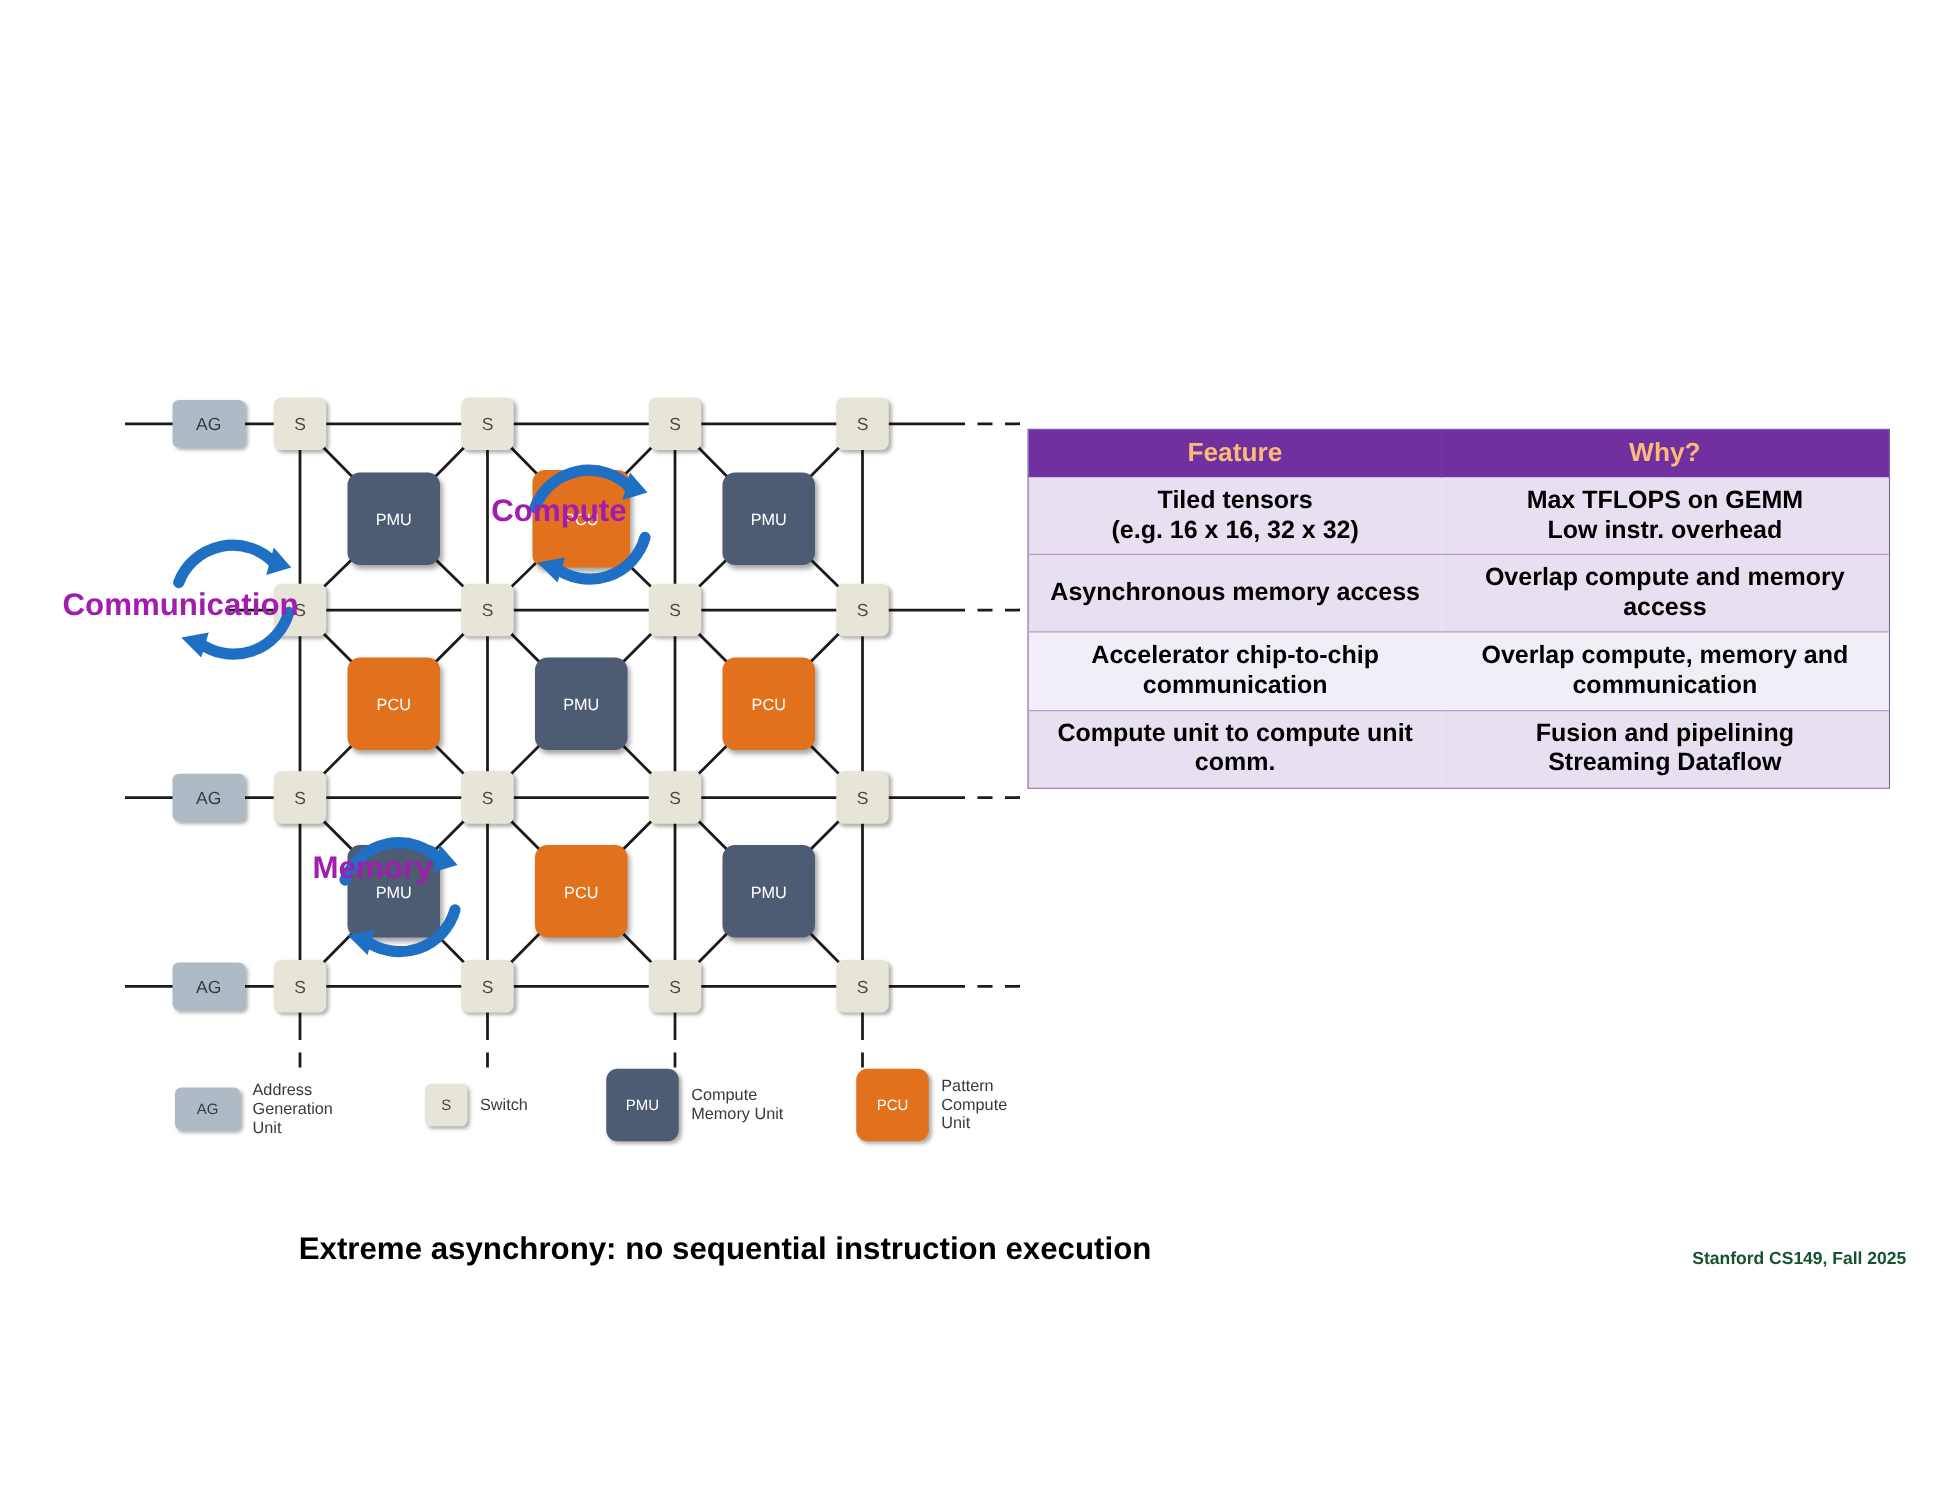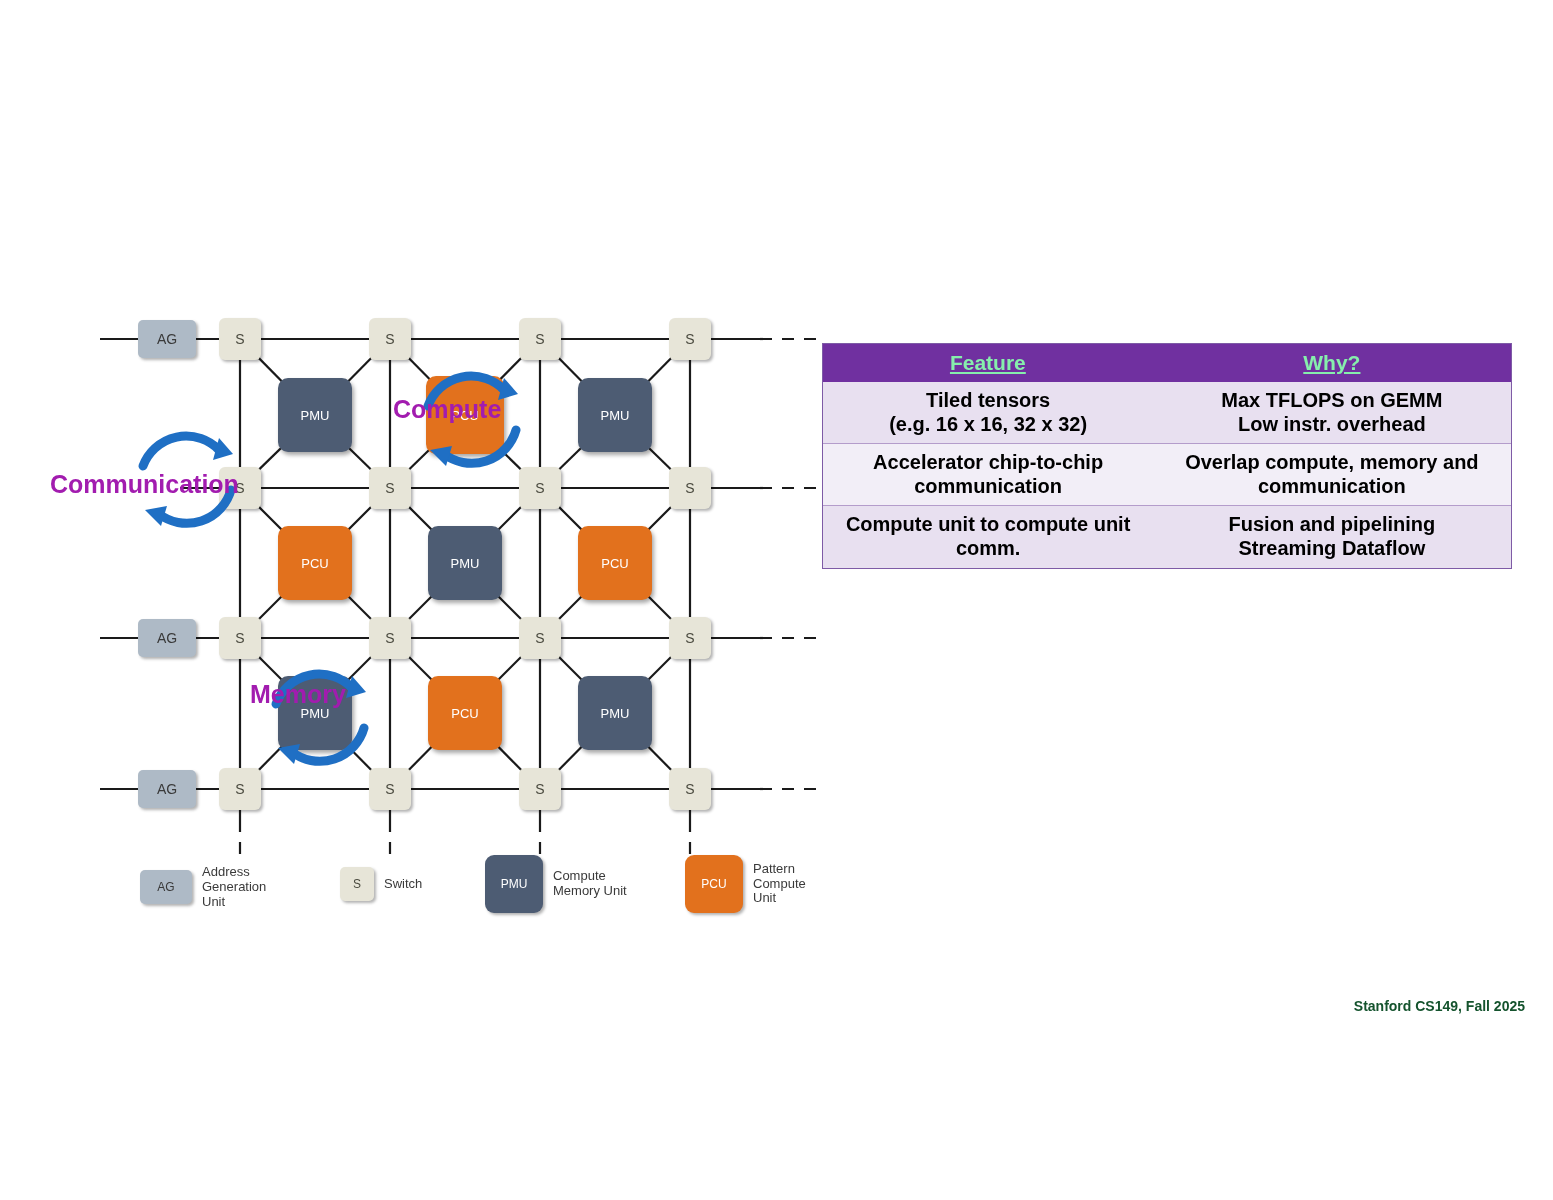--- a/index.html
+++ b/index.html
@@ -159,27 +159,26 @@
     border: 1px solid #7e5ba6;
     box-sizing: border-box;
   }
   table {
     border-collapse: collapse;
     width: 100%;
     table-layout: fixed;
   }
   thead th {
     background: #7030a0;
-    color: #86efac;
+    color: #fdba74;
     font-size: 21px;
     font-weight: bold;
     padding: 7px 6px;
     text-align: center;
     border-right: 1px solid #7030a0;
-    text-decoration: underline;
   }
   tbody td {
     font-size: 20px;
     font-weight: bold;
     color: #000000;
     text-align: center;
     padding: 7px 10px;
     border-bottom: 1px solid #b49ccb;
     line-height: 1.18;
     vertical-align: middle;
@@ -347,35 +346,40 @@
     <div class="legend-item" style="left:345px; top:0px;">
       <div class="legend-chip" style="width:58px;height:58px;background:#4d5c73;border-radius:9px;">PMU</div>
       <div class="legend-text">Compute Memory Unit</div>
     </div>
     <div class="legend-item" style="left:545px; top:0px;">
       <div class="legend-chip" style="width:58px;height:58px;background:#e2711d;border-radius:9px;">PCU</div>
       <div class="legend-text">Pattern Compute Unit</div>
     </div>
   </div>
 
+  <div class="footline" style="left:0; top:985px; width:1160px;">Extreme asynchrony: no sequential instruction execution</div>
   <div id="credit">Stanford CS149, Fall 2025</div>
 
   <div id="table-wrap">
     <table>
       <thead>
         <tr>
           <th style="width:48%;">Feature</th>
           <th style="width:52%;">Why?</th>
         </tr>
       </thead>
       <tbody id="table-body">
           <tr class="odd">
             <td>Tiled tensors<br>(e.g. 16 x 16, 32 x 32)</td>
             <td>Max TFLOPS on GEMM<br>Low instr. overhead</td>
           </tr>
+          <tr class="odd">
+            <td>Asynchronous memory access</td>
+            <td>Overlap compute and memory access</td>
+          </tr>
           <tr class="even">
             <td>Accelerator chip-to-chip communication</td>
             <td>Overlap compute, memory and communication</td>
           </tr>
           <tr class="odd">
             <td>Compute unit to compute unit comm.</td>
             <td>Fusion and pipelining<br>Streaming Dataflow</td>
           </tr>
         </tbody>
     </table>

